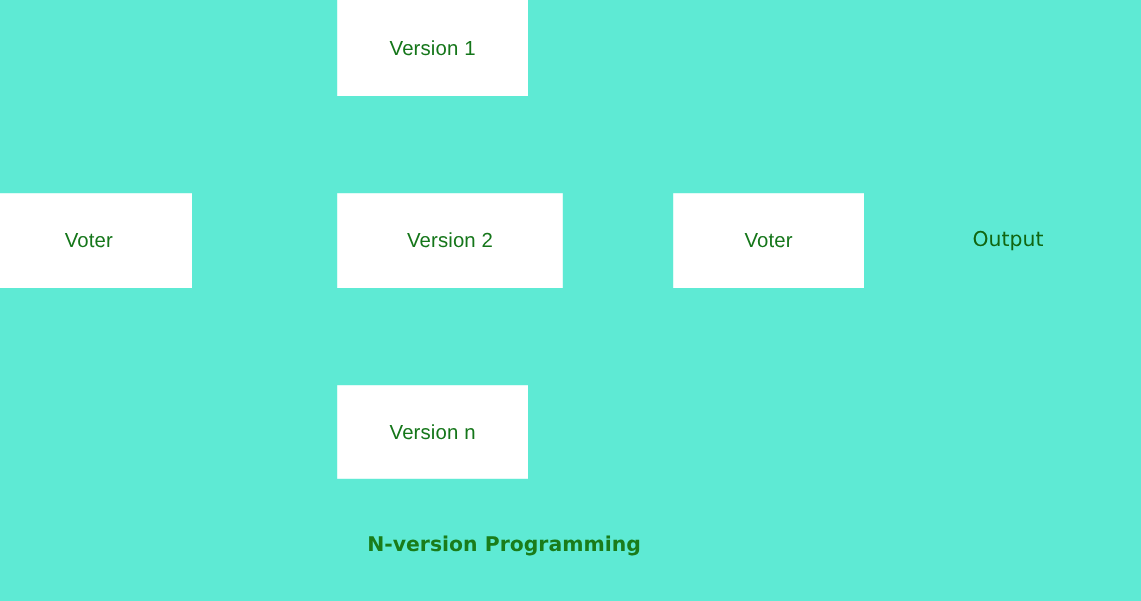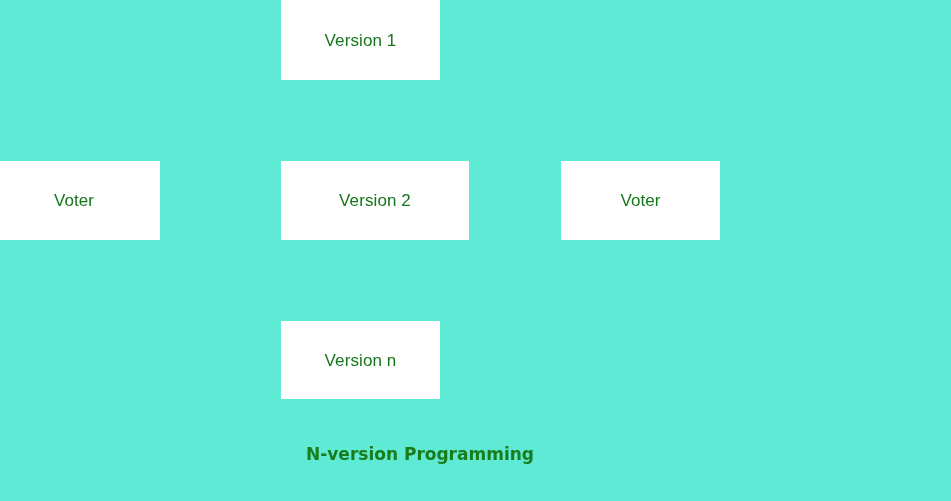--- a/index.html
+++ b/index.html
@@ -80,20 +80,21 @@
   </div>
 
   <div class="node-box" id="box-version-2">
     <span class="node-label">Version 2</span>
   </div>
 
   <div class="node-box" id="box-voter">
     <span class="node-label">Voter</span>
   </div>
 
+  <div class="free-label" id="label-output">Output</div>
 
   <div class="node-box" id="box-version-n">
     <span class="node-label">Version n</span>
   </div>
 
   <div class="caption" id="caption-main">N-version Programming</div>
 
 </div>
 
 </body></html>

